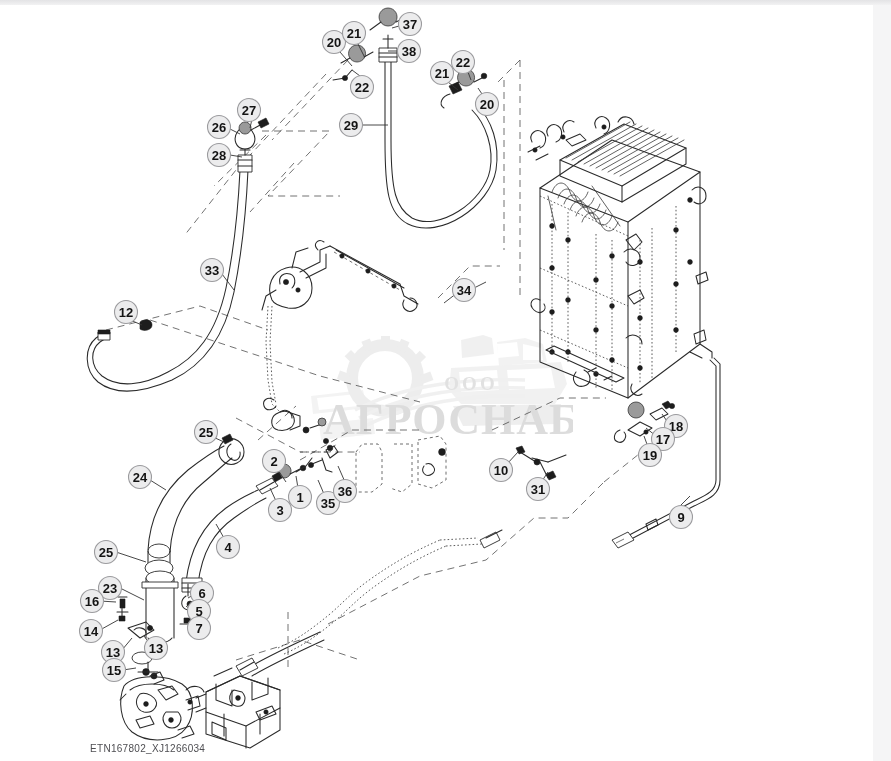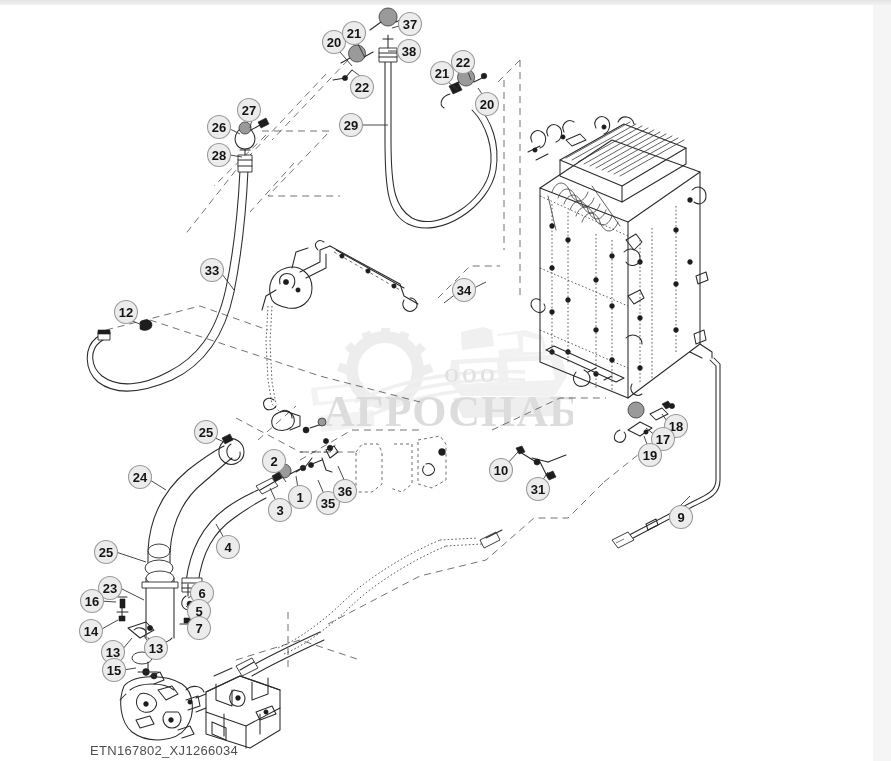--- a/index.html
+++ b/index.html
@@ -16,23 +16,23 @@
   .lnh{fill:none;stroke:#444;stroke-width:0.75;stroke-dasharray:7 5;}
   .lnh2{fill:none;stroke:#4a4a4a;stroke-width:0.8;stroke-dasharray:3 3;}
   .lnd{fill:none;stroke:#333;stroke-width:0.8;stroke-dasharray:1.6 2.2;}
   .lead{fill:none;stroke:#333;stroke-width:0.9;}
   .fillk{fill:#1d1d1d;stroke:#1d1d1d;stroke-width:0.6;}
   .fillw{fill:#ffffff;stroke:#2a2a2a;stroke-width:0.9;}
   .fillg{fill:#9a9a9a;stroke:#222;stroke-width:0.7;}
   .bub circle{fill:#ececed;stroke:#9b9b9e;stroke-width:1.1;}
   .bub text{font-family:"Liberation Sans",sans-serif;font-size:13px;font-weight:700;
             fill:#141414;text-anchor:middle;dominant-baseline:central;}
-  #wm{position:absolute;left:311px;top:324px;width:262px;height:116px;
+  #wm{position:absolute;left:311px;top:332px;width:262px;height:116px;
       opacity:.30;pointer-events:none;}
-  #code{position:absolute;left:76px;top:743px;font-size:13px;letter-spacing:.3px;
+  #code{position:absolute;left:76px;top:743px;font-size:10px;letter-spacing:.3px;
         color:#4e4e52;font-family:"Liberation Sans",sans-serif;white-space:nowrap;padding-left:14px;}
 </style>
 </head>
 <body>
 
 <div id="page">
 
   <div id="topband"></div>
   <div id="rightband"></div>
 

